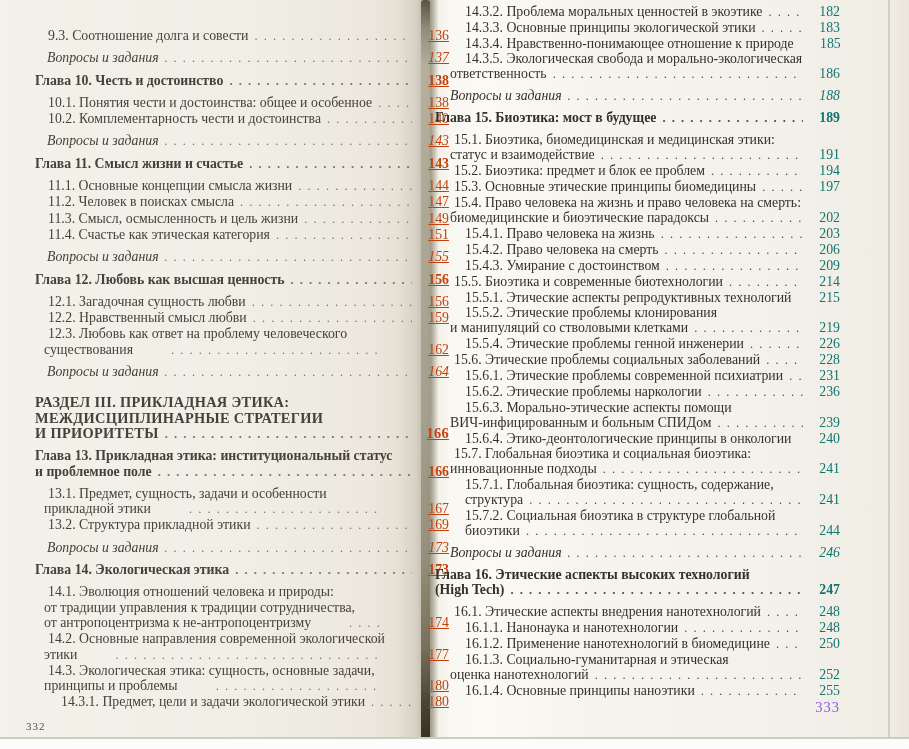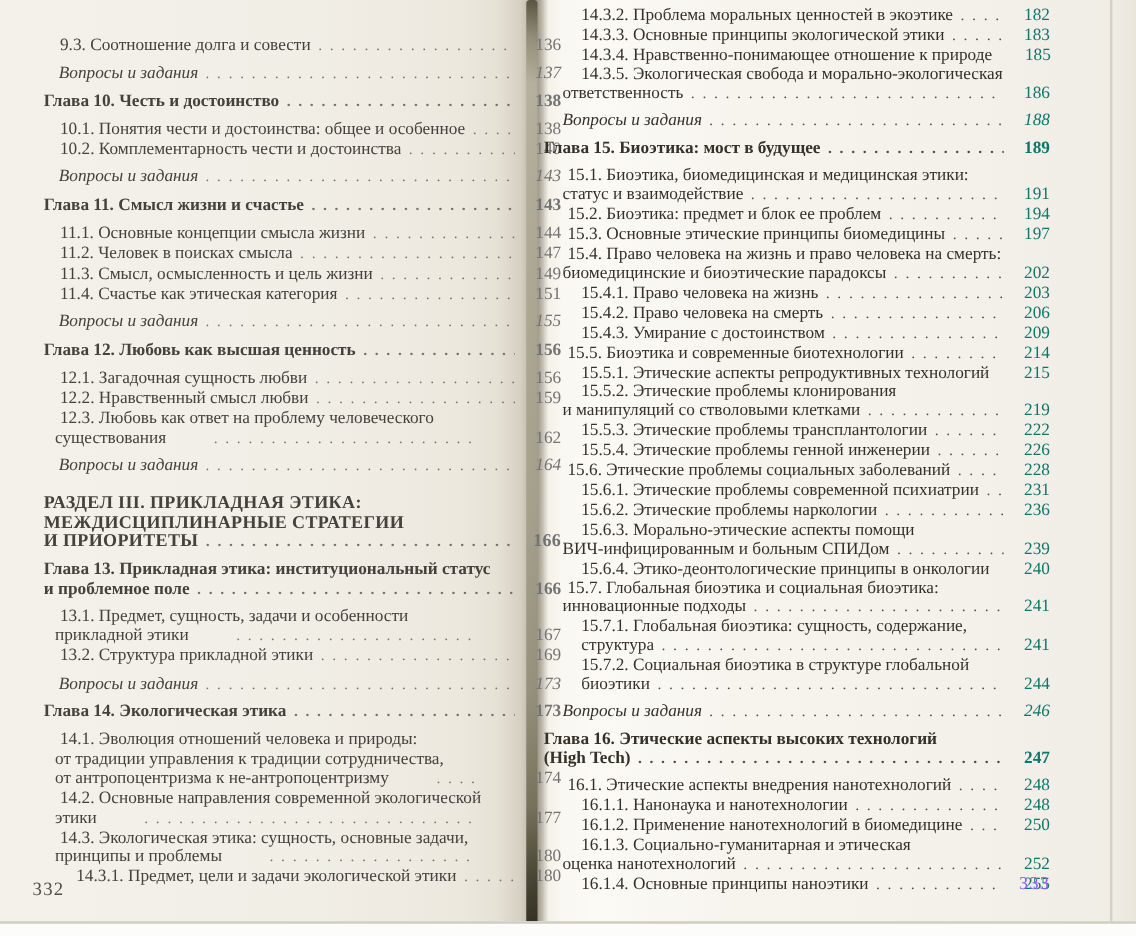--- a/index.html
+++ b/index.html
@@ -53,41 +53,41 @@
     margin:0 3px 0 6px;min-width:4px;
   }
   .leader::after{
     content:". . . . . . . . . . . . . . . . . . . . . . . . . . . . . . . . . . . . . . . . . . . . . . . . . . . . . . . .";
     letter-spacing:1.5px;font-size:12.5px;
   }
   .leader.blank::after{content:"";}
   .lines-left .leader{color:#75726a;}
   .lines-right .leader{color:#4e4b41;}
   .pg{flex:0 0 34px;text-align:right;}
-  .lines-left .pg{color:#737373;}
+  .lines-left .pg{color:#c2410c;text-decoration:underline;}
   .lines-right .pg{color:#0f766e;}
 
   
   .s-chapter{font-weight:700;}
   .s-section{font-weight:700;font-size:14.4px;letter-spacing:.3px;}
   .s-questions{font-style:italic;}
   .lines-left .s-questions{margin-left:12px;}
   .lines-left .s-sub{margin-left:13px;}
   .lines-left .s-subsub{margin-left:26px;}
   .lines-left .s-cont{margin-left:9px;gap:32px;}
   .lines-right .s-questions{margin-left:15px;}
   .lines-right .s-sub{margin-left:19px;}
   .lines-right .s-subsub{margin-left:30px;}
   .lines-right .s-cont{margin-left:15px;}
   .lines-right .s-cont2{margin-left:30px;}
   .gap{margin-top:6px;}
   .gap2{margin-top:15px;}
 
   .footer-left{
-    position:absolute;left:26px;top:704px;font-size:15px;color:#514e45;letter-spacing:1px;
+    position:absolute;left:26px;top:720px;font-size:11px;color:#514e45;letter-spacing:1px;
   }
   .footer-right{
     position:absolute;left:804px;top:699px;width:36px;text-align:right;
     font-size:14.5px;color:#8b5cf6;letter-spacing:1px;
   }
 </style>
 </head>
 <body>
 
 <div class="scan">
@@ -348,25 +348,20 @@
       </div>
       <div class="line s-subsub">
         <span class="t">15.5.2. Этические проблемы клонирования</span>
       </div>
       <div class="line s-cont">
         <span class="t">и манипуляций со стволовыми клетками</span>
         <span class="leader"></span>
         <span class="pg">219</span>
       </div>
       <div class="line s-subsub">
-        <span class="t">15.5.3. Этические проблемы трансплантологии</span>
-        <span class="leader"></span>
-        <span class="pg">222</span>
-      </div>
-      <div class="line s-subsub">
         <span class="t">15.5.4. Этические проблемы генной инженерии</span>
         <span class="leader"></span>
         <span class="pg">226</span>
       </div>
       <div class="line s-sub">
         <span class="t">15.6. Этические проблемы социальных заболеваний</span>
         <span class="leader"></span>
         <span class="pg">228</span>
       </div>
       <div class="line s-subsub">

